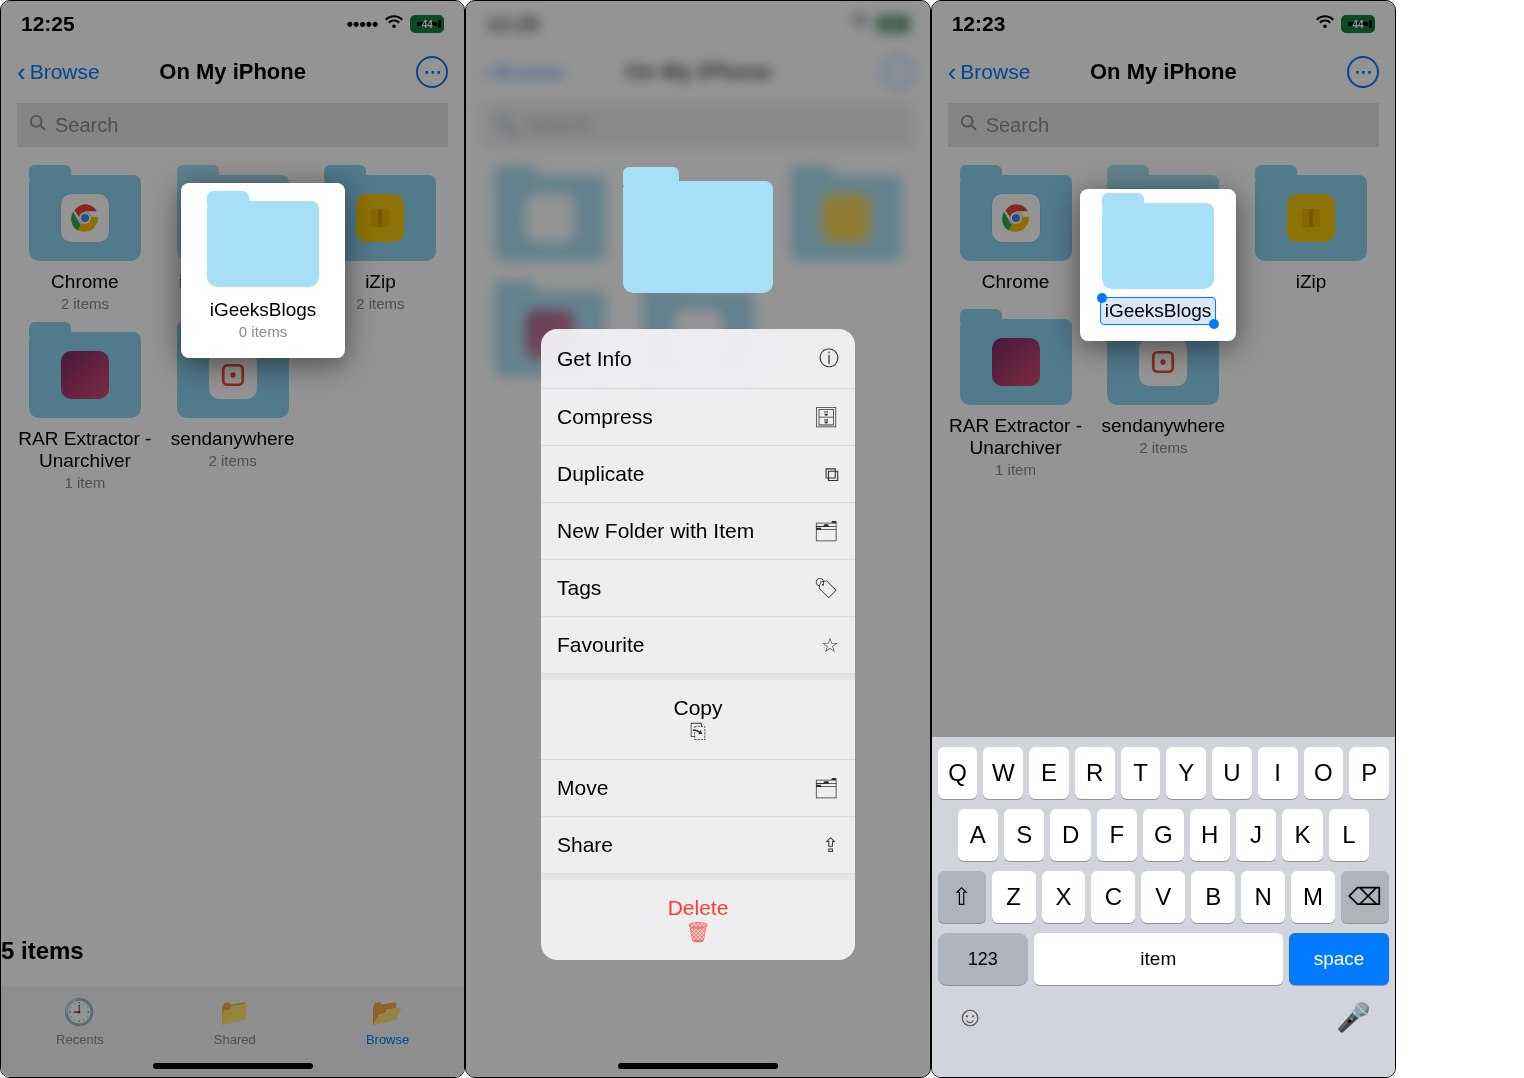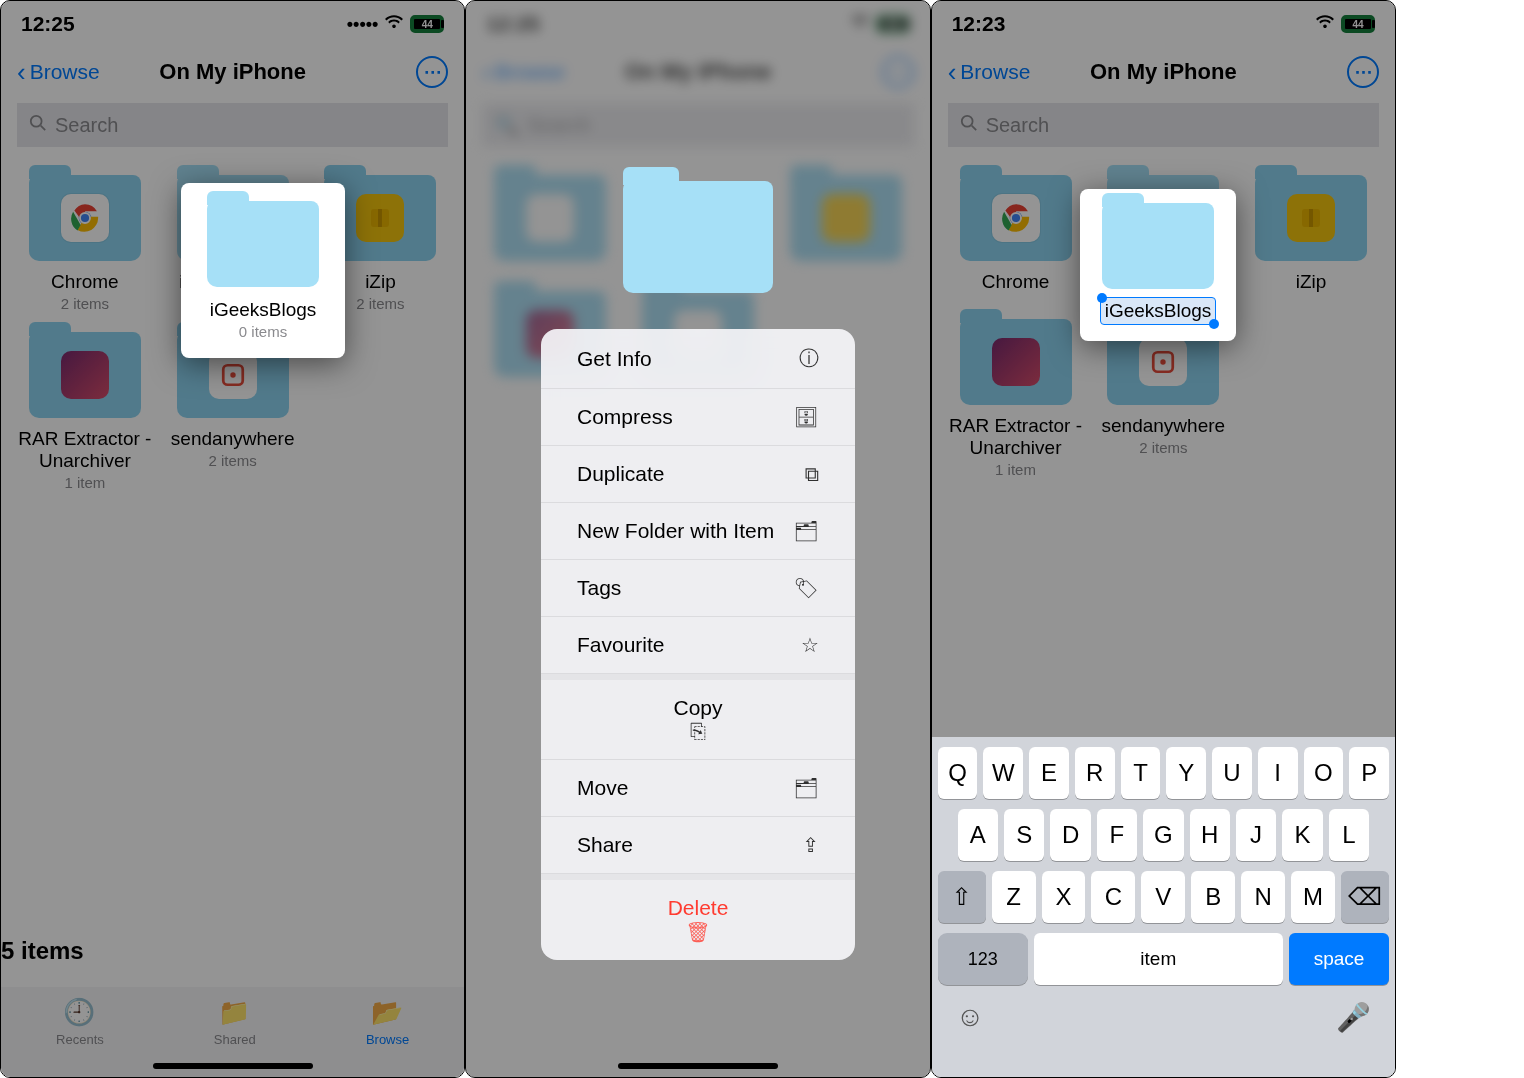--- a/index.html
+++ b/index.html
@@ -6,21 +6,21 @@
   body { background: #fff; }
   .canvas { display: flex; gap: 0; width: 1396px; height: 1078px; }
   .phone { position: relative; width: 508px; height: 1078px; border: 1px solid #000; border-radius: 10px; overflow: hidden; }
   .screen { position: absolute; inset: 0; }
   .dim { position: absolute; inset: 0; background: rgba(0,0,0,.42); pointer-events: none; }
 
   
   .status { position: relative; height: 46px; display: flex; align-items: center; justify-content: space-between; padding: 0 20px; font-weight: 600; font-size: 21px; }
   .status .righticons { display: flex; align-items: center; gap: 6px; }
   .wifi-icon, .cell-icon { font-size: 18px; }
-  .batt { display: inline-flex; align-items: center; justify-content: center; width: 34px; height: 18px; border: 4px solid #15803d; border-radius: 5px; font-size: 10px; font-weight: 700; background: #000; color: #fff; position: relative; }
+  .batt { display: inline-flex; align-items: center; justify-content: center; width: 34px; height: 18px; border: 7px solid #15803d; border-radius: 5px; font-size: 10px; font-weight: 700; background: #000; color: #fff; position: relative; }
   .batt::after { content: ""; position: absolute; right: -4px; width: 3px; height: 8px; background: #000; border-radius: 1px; }
 
   
   .navbar { height: 50px; display: flex; align-items: center; justify-content: space-between; padding: 0 16px; }
   .back { color: #007aff; display: flex; align-items: center; gap: 4px; font-size: 21px; }
   .back .chev { font-size: 26px; font-weight: 400; }
   .navtitle { position: absolute; left: 0; right: 0; text-align: center; font-weight: 600; font-size: 22px; pointer-events: none; }
   .more { width: 32px; height: 32px; border: 2px solid #007aff; border-radius: 50%; color: #007aff; display: flex; align-items: center; justify-content: center; font-size: 18px; font-weight: 700; letter-spacing: -1px; }
 
   
@@ -45,21 +45,21 @@
   
   .count { position: absolute; left: 0; right: 0; text-align: left; font-weight: 600; font-size: 24px; }
   .tabbar { position: absolute; bottom: 0; left: 0; right: 0; height: 90px; background: #f5f5f7; display: flex; align-items: flex-start; justify-content: space-around; padding-top: 10px; }
   .tab { display: flex; flex-direction: column; align-items: center; font-size: 13px; color: #8a8a8e; gap: 4px; }
   .tab.active { color: #007aff; }
   .tab .glyph { font-size: 26px; }
   .homebar { position: absolute; bottom: 8px; left: 50%; transform: translateX(-50%); width: 160px; height: 6px; border-radius: 4px; background: #000; }
 
   
   .menu { position: absolute; left: 50%; transform: translateX(-50%); top: 328px; width: 314px; background: rgba(245,245,248,.92); border-radius: 16px; overflow: hidden; z-index: 60; backdrop-filter: blur(10px); }
-  .menu-row { display: flex; align-items: center; justify-content: space-between; padding: 16px 36px; font-size: 21px; border-bottom: 1px solid rgba(0,0,0,.08); color: #000; }
+  .menu-row { display: flex; align-items: center; justify-content: space-between; padding: 16px 16px; font-size: 21px; border-bottom: 1px solid rgba(0,0,0,.08); color: #000; }
   .menu-row:last-child { border-bottom: none; }
   .menu-row.bright { background: #fff; }
   .menu-row.sep { border-top: 6px solid rgba(0,0,0,.04); flex-direction: column; }
   .menu-row.danger { color: #ff3b30; }
   .menu-row .mi { font-size: 20px; opacity: .8; }
 
   .bigfolder { position: absolute; left: 50%; top: 180px; transform: translateX(-50%); z-index: 55; }
   .bigfolder .folder { width: 150px; height: 112px; }
   .bigfolder .folder::before { width: 56px; height: 18px; top: -14px; }
 

